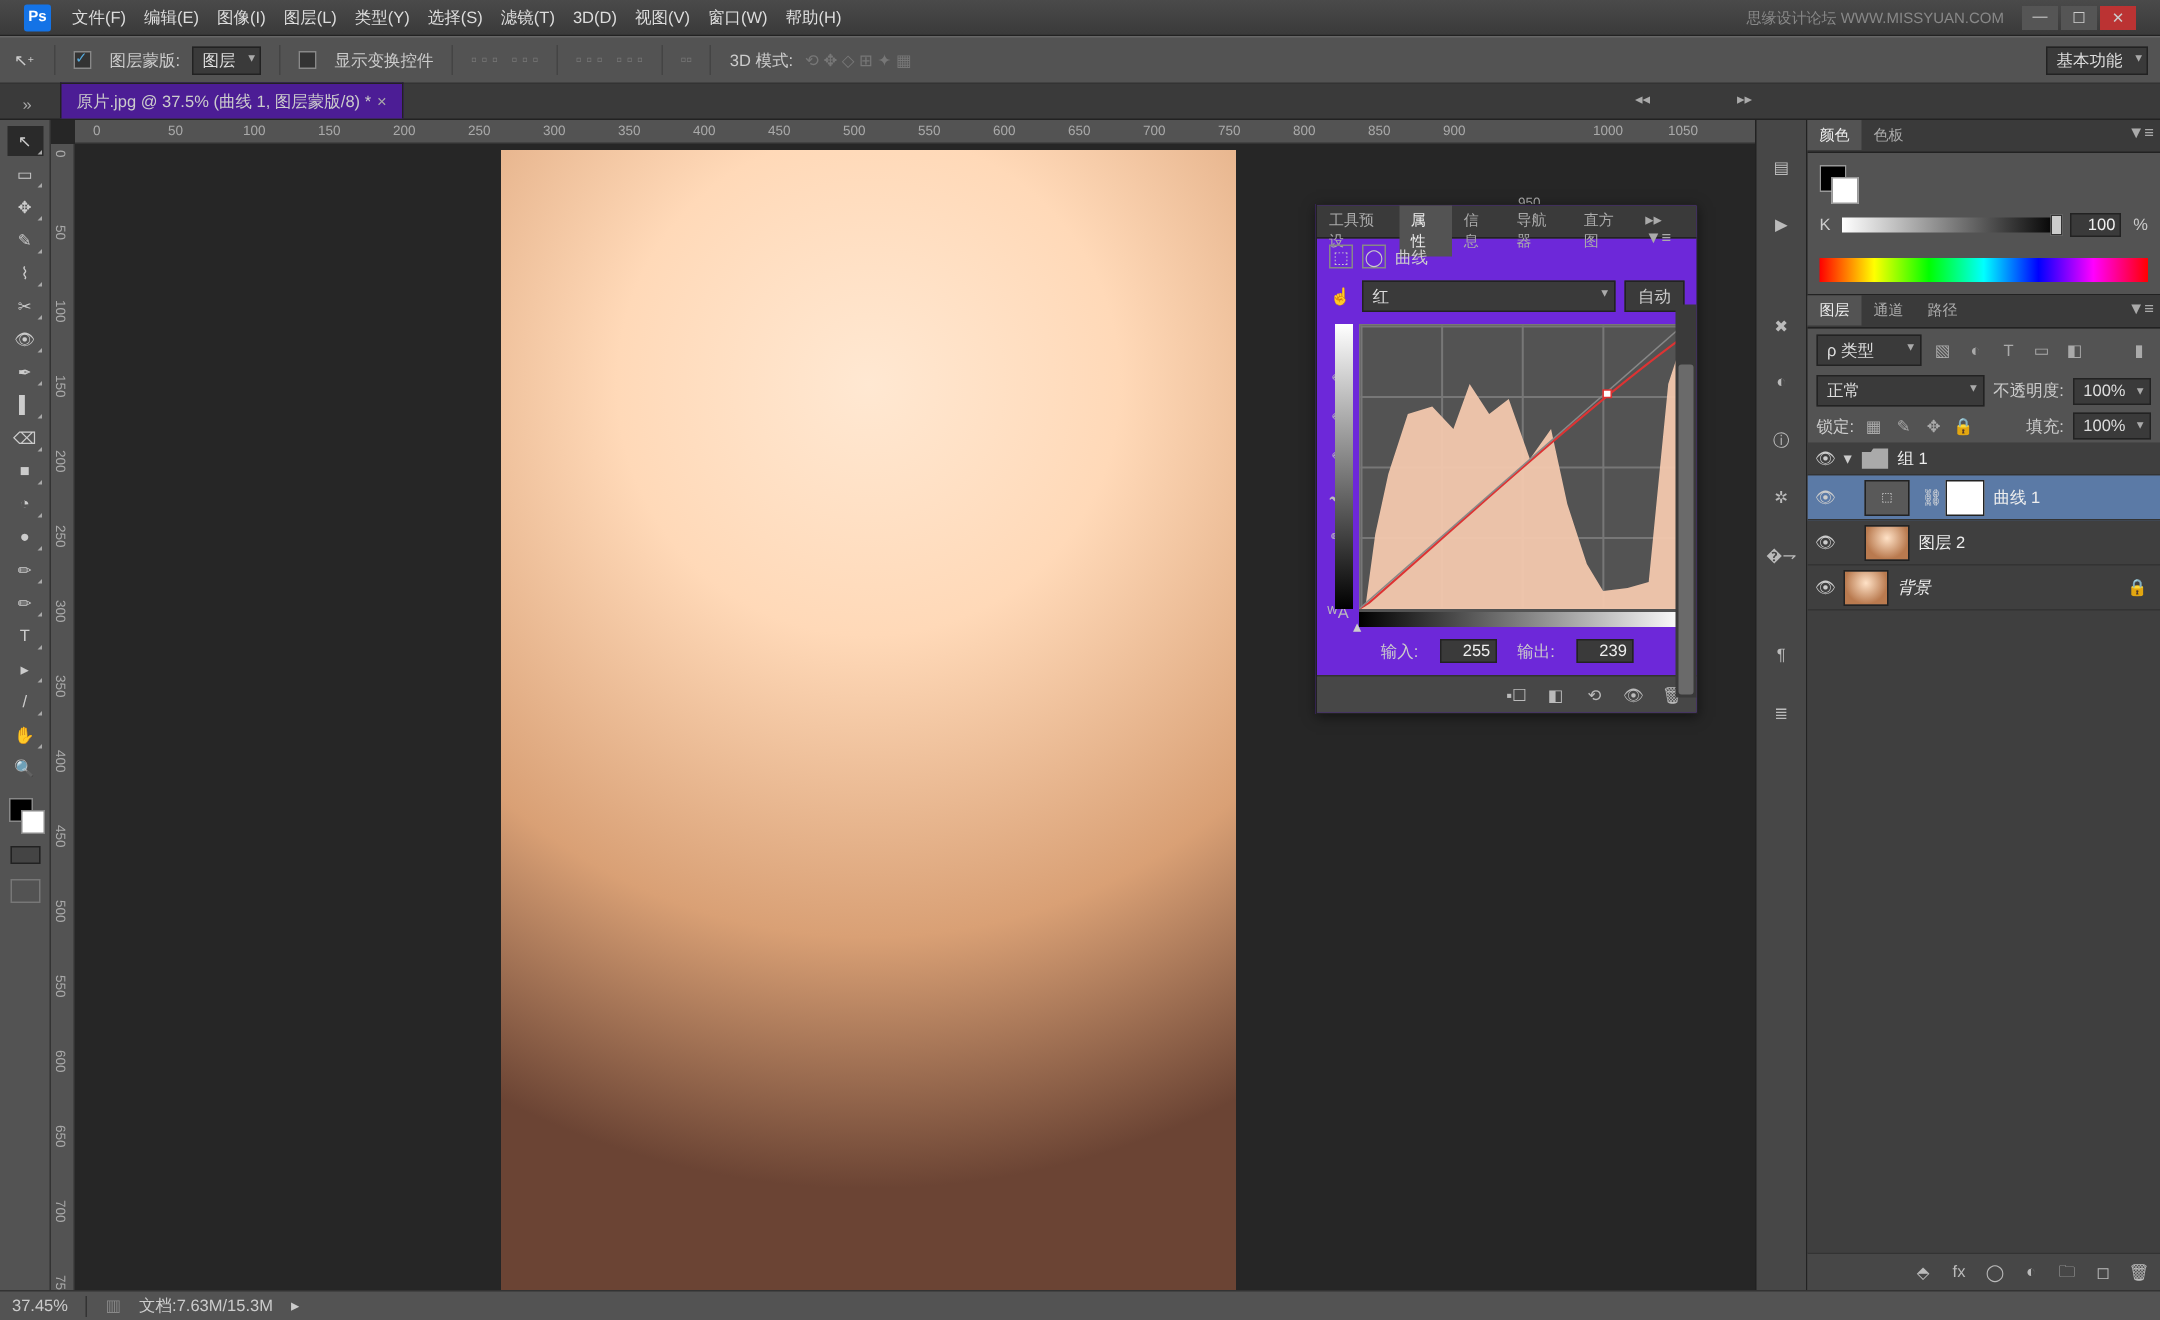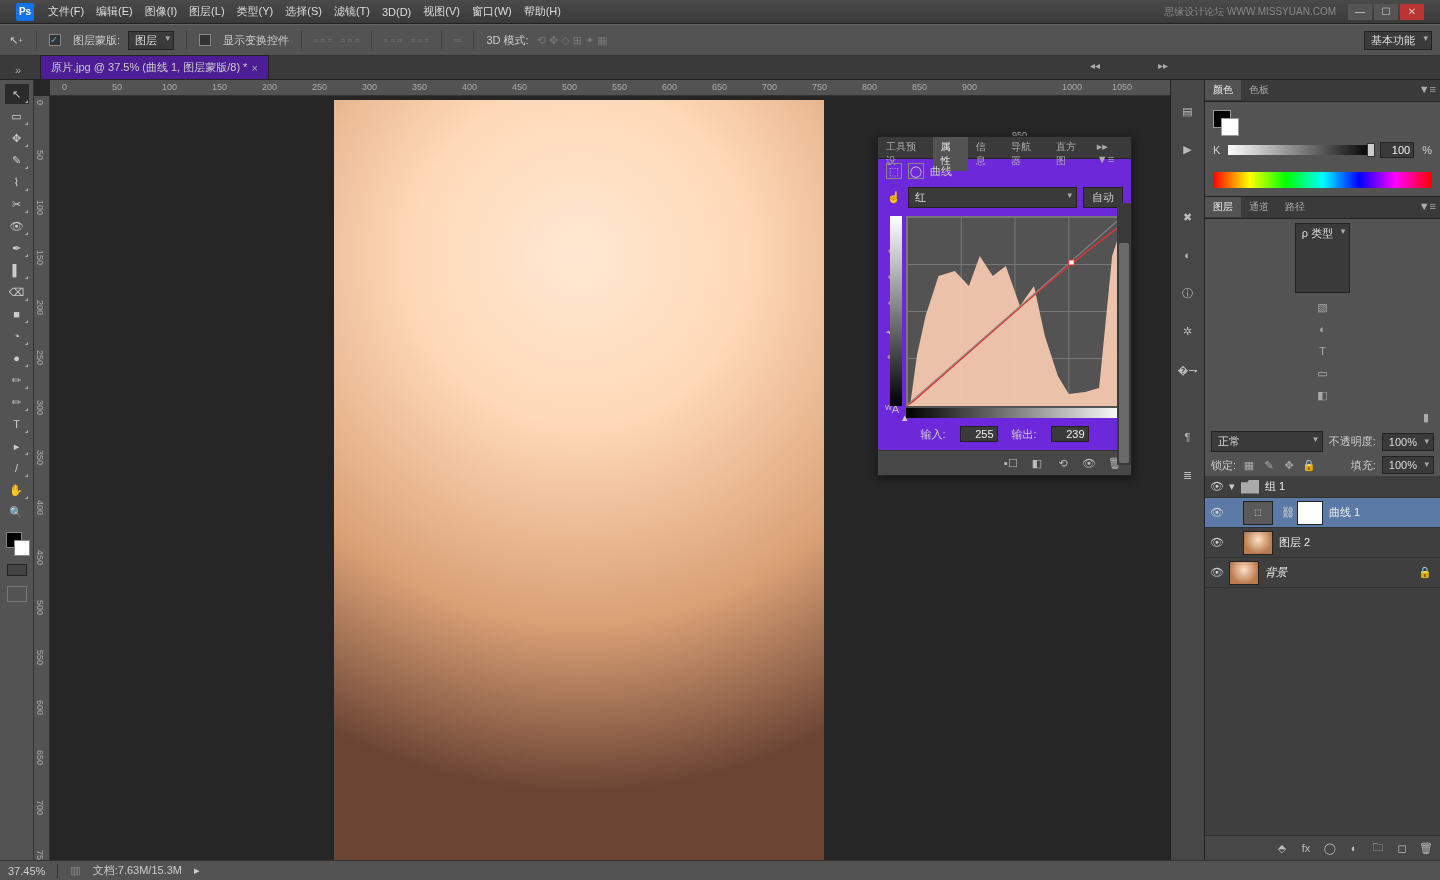--- a/index.html
+++ b/index.html
@@ -90,21 +90,21 @@
 .cp-body { padding:8px; position:relative;}
 .cp-swatch { width:26px;height:26px; position:relative;}
 .cp-swatch .fg{position:absolute;left:0;top:0;width:18px;height:18px;background:#000;border:1px solid #999;}
 .cp-swatch .bg{position:absolute;right:0;bottom:0;width:18px;height:18px;background:#fff;border:1px solid #999;}
 .k-row{display:flex;align-items:center;gap:8px; margin-top:6px;}
 .k-slider{flex:1;height:10px;background:linear-gradient(90deg,#fff,#000); position:relative;}
 .k-slider .thumb{position:absolute; right:-3px; top:-2px; width:8px;height:14px;background:#ccc;border:1px solid #333;}
 .spectrum{height:16px; margin:6px 8px 8px; background:linear-gradient(90deg, #f00,#ff0,#0f0,#0ff,#00f,#f0f,#f00);}
 
 .layers-panel{ flex:1; display:flex; flex-direction:column;}
-.lp-filter{ display:flex; align-items:center; gap:6px; padding:4px 6px;flex-direction:column;}
+.lp-filter{ display:flex; align-items:center; gap:6px; padding:4px 6px;}
 .lp-filter .select{flex:0 0 70px;}
 .filter-icon{width:16px;height:16px;color:#aaa;display:flex;align-items:center;justify-content:center;}
 .lp-row2{ display:flex; align-items:center; gap:6px; padding:2px 6px;}
 .lp-lock{ display:flex; align-items:center; gap:6px; padding:2px 6px; color:#bbb;}
 .lockicon{width:14px;height:14px;color:#aaa;display:flex;align-items:center;justify-content:center;}
 .layer-list{ flex:1; background:#3f3f3f; overflow:auto;}
 .layer{ display:flex; align-items:center; height:30px; border-bottom:1px solid #333;}
 .layer .vis{width:24px; text-align:center; color:#ccc;}
 .layer .indent{width:14px;}
 .layer.group{ height:22px;}

